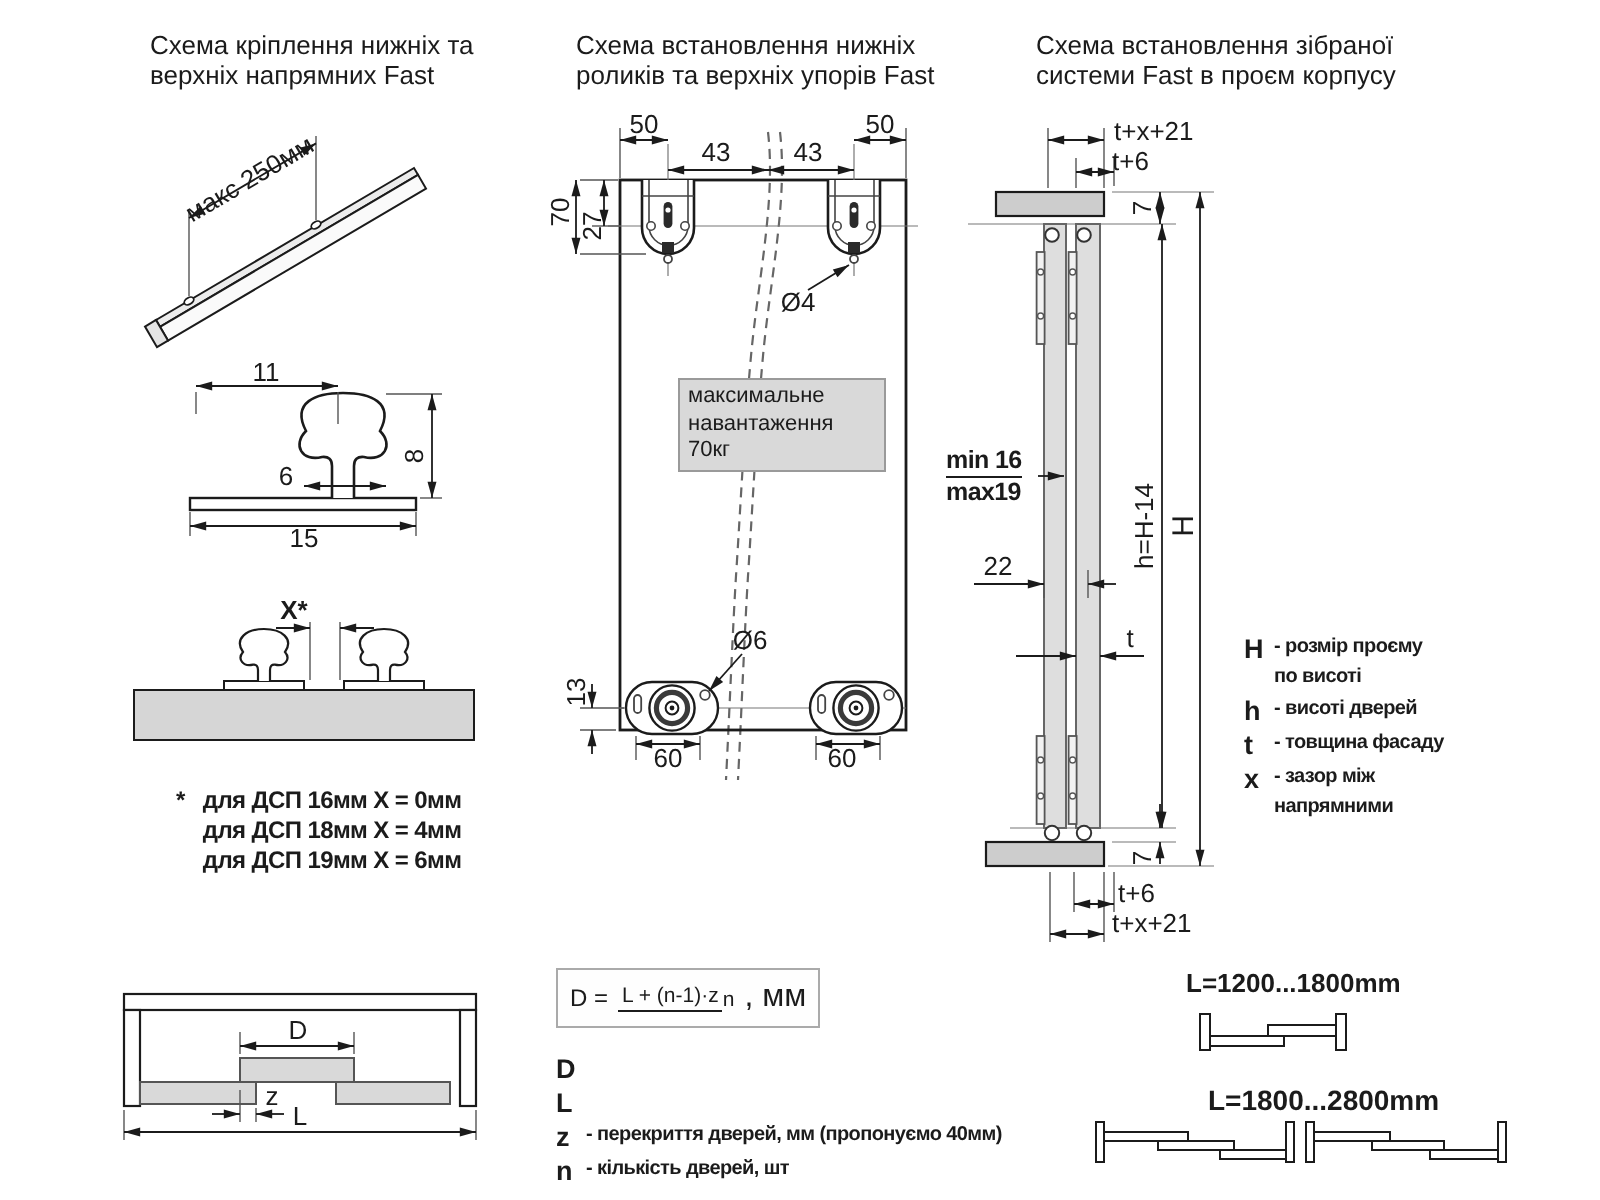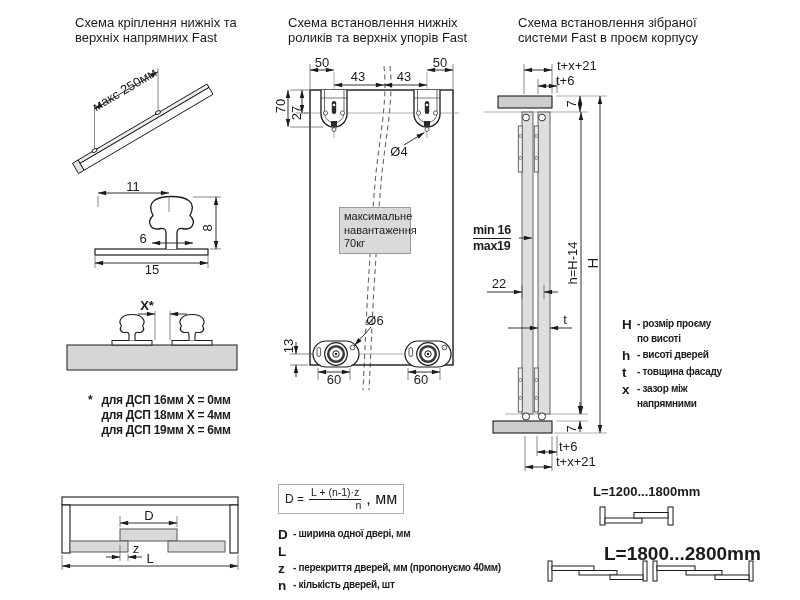--- a/index.html
+++ b/index.html
@@ -8,21 +8,21 @@
   svg.layer { position:absolute; left:0; top:0; }
   .lbl { position:absolute; white-space:pre-line; line-height:1.12; }
   .t  { font-size:13px; line-height:15px; }
   .d  { font-size:13px; }
   .b  { font-weight:bold; }
   .ctr { transform:translate(-50%,-50%); }
   .rot { transform:translate(-50%,-50%) rotate(-90deg); }
   .loadbox { background:#d9d9d9; border:1px solid #9a9a9a; font-size:11px; line-height:13.5px; padding:2px 4px; }
   .formula { position:absolute; border:1px solid #aaa; background:#fefefe; display:flex; align-items:center; gap:5px; padding:2px 6px; }
   .formula .lhs { font-size:12px; }
-  .frac { display:flex; flex-direction:column; align-items:flex-end; font-size:10.5px; line-height:11px; }
+  .frac { display:flex; flex-direction:row; align-items:flex-end; font-size:10.5px; line-height:11px; }
   .frac .num { border-bottom:1px solid #1b1b1b; padding:0 2px 1px; }
   .formula .suffix { font-size:16px; }
   .legend { position:absolute; }
   .legend .row { display:flex; align-items:flex-start; margin-bottom:2px; }
   .legend .sym { font-weight:bold; flex:0 0 15px; font-size:13.5px; }
   .legend .txt { font-size:10px; font-weight:bold; letter-spacing:-0.3px; line-height:14.5px; white-space:pre-line; }
   .notes { position:absolute; display:flex; font-size:12px; font-weight:bold; letter-spacing:-0.3px; line-height:15px; }
   .notes .star { margin-right:9px; }
   .minmax { position:absolute; font-size:12.5px; font-weight:bold; letter-spacing:-0.3px; line-height:14px; }
   .minmax .over { display:inline-block; border-bottom:1px solid #1b1b1b; padding-bottom:1px; }
@@ -262,40 +262,39 @@
 <div class="lbl d ctr" style="left:136px;top:549px">z</div>
 <div class="lbl d ctr" style="left:150px;top:559px">L</div>
 
 <div class="lbl d ctr" style="left:322px;top:63px">50</div>
 <div class="lbl d ctr" style="left:440px;top:63px">50</div>
 <div class="lbl d ctr" style="left:358px;top:77px">43</div>
 <div class="lbl d ctr" style="left:404px;top:77px">43</div>
 <div class="lbl d rot" style="left:281px;top:106px">70</div>
 <div class="lbl d rot" style="left:297px;top:113px">27</div>
 <div class="lbl d ctr" style="left:399px;top:152px">Ø4</div>
-<div class="lbl loadbox" style="left:339px;top:207px;width:72px">максимальне
+<div class="lbl loadbox" style="left:339px;top:189px;width:104px">максимальне
 навантаження
 70кг</div>
 <div class="lbl d ctr" style="left:375px;top:321px">Ø6</div>
 <div class="lbl d rot" style="left:289px;top:346px">13</div>
 <div class="lbl d ctr" style="left:334px;top:380px">60</div>
 <div class="lbl d ctr" style="left:421px;top:380px">60</div>
 
 <div class="formula" style="left:278px;top:484px;height:30px">
   <span class="lhs">D =</span>
   <span class="frac">
     <span class="num">L + (n-1)·z</span>
     <span class="den">n</span>
   </span>
   <span class="suffix">, мм</span>
 </div>
 <div class="legend" style="left:278px;top:527px">
   <div class="row">
     <span class="sym">D</span>
-    <span class="txt">- ширина одної двері, мм</span>
   </div>
   <div class="row">
     <span class="sym">L</span>
   </div>
   <div class="row">
     <span class="sym">z</span>
     <span class="txt">- перекриття дверей, мм (пропонуємо 40мм)</span>
   </div>
   <div class="row">
     <span class="sym">n</span>
@@ -333,13 +332,13 @@
     <span class="txt">- товщина фасаду</span>
   </div>
   <div class="row">
     <span class="sym">x</span>
     <span class="txt">- зазор між
 напрямними</span>
   </div>
 </div>
 
 <div class="lbl b" style="left:593px;top:485px;font-size:13px">L=1200...1800mm</div>
-<div class="lbl b" style="left:604px;top:543px;font-size:19px">L=1800...2800mm</div>
+<div class="lbl b" style="left:604px;top:543px;font-size:14px">L=1800...2800mm</div>
 
 </body></html>

